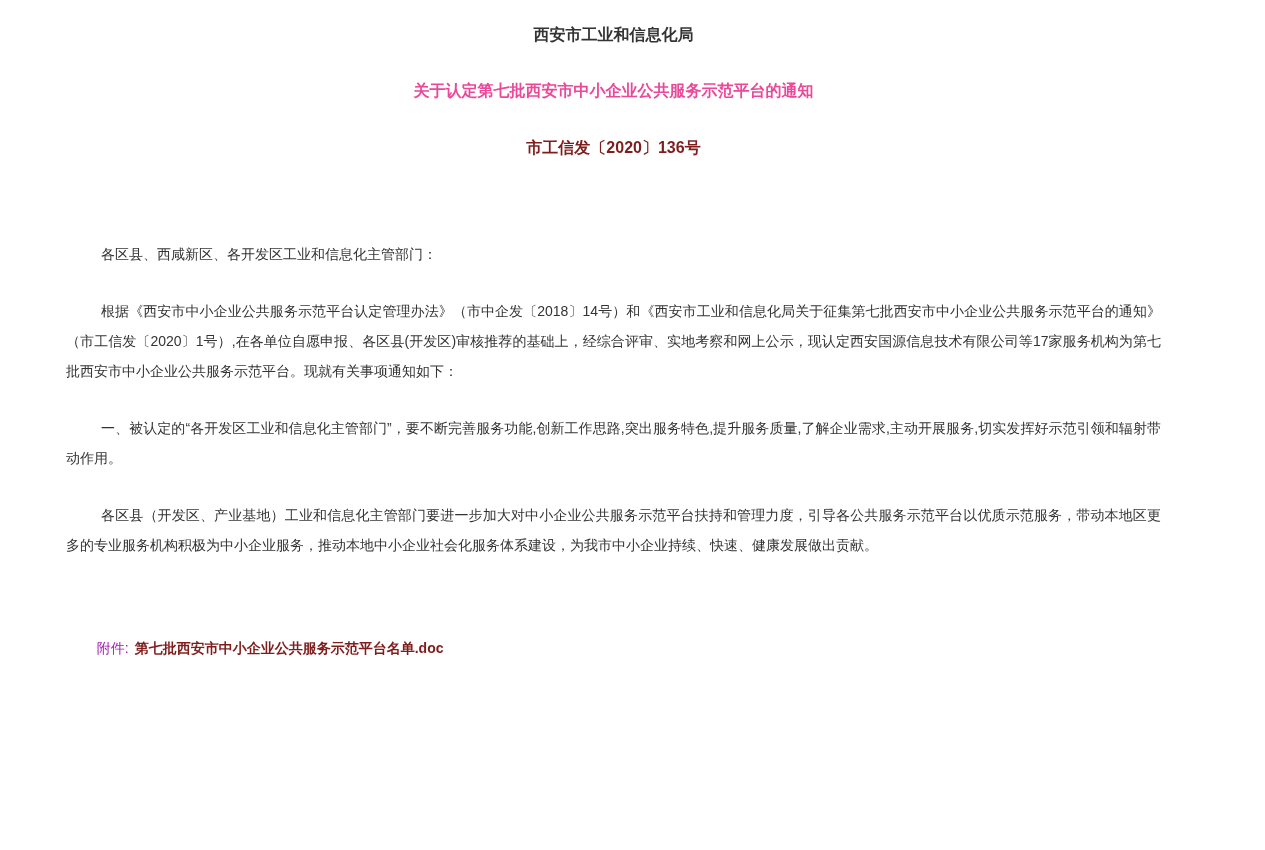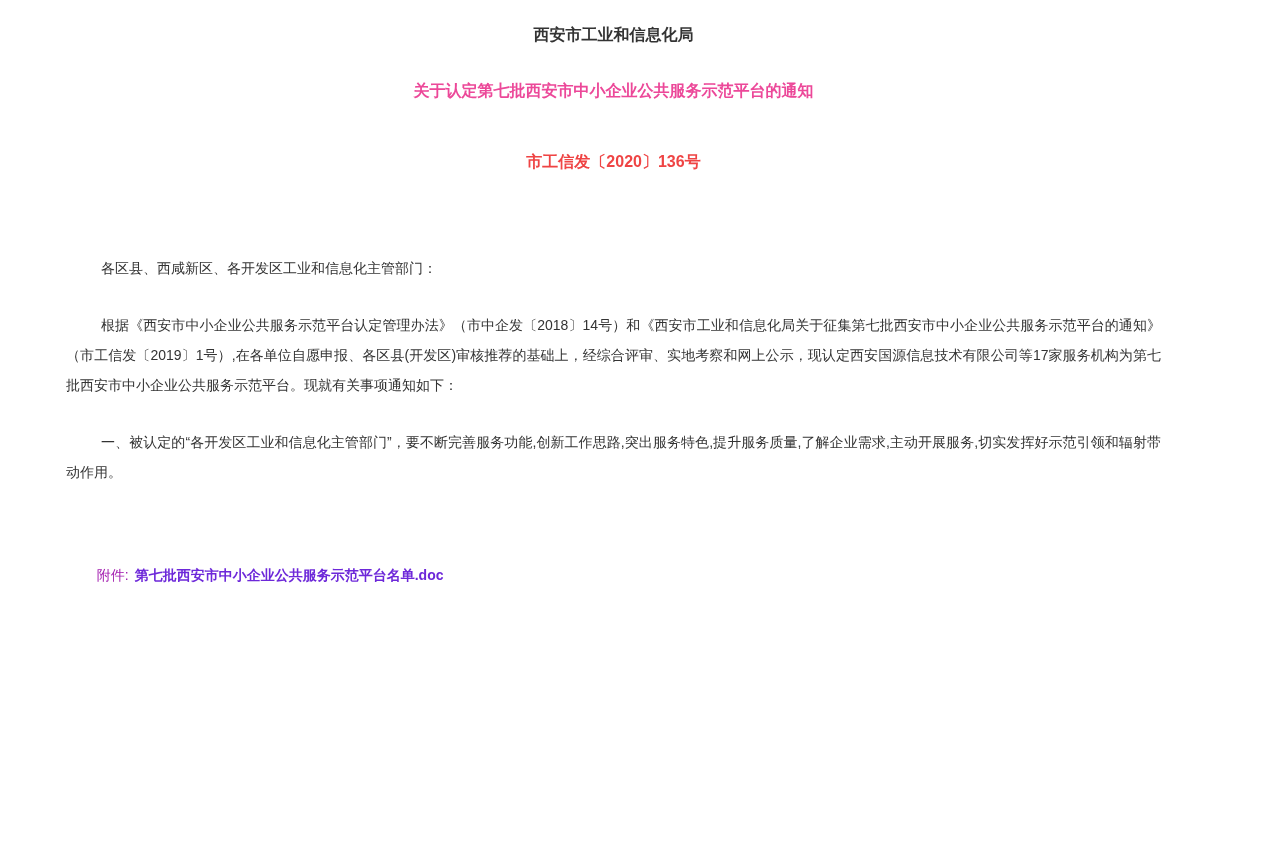--- a/index.html
+++ b/index.html
@@ -27,63 +27,64 @@
     font-size: 16px;
     font-weight: bold;
     line-height: 30px;
     margin-top: 26px;
     color: #ec4899;
   }
   .doc-number {
     font-size: 16px;
     font-weight: bold;
     line-height: 30px;
-    margin-top: 41px;
-    color: #ef4444;
+    margin-top: 27px;
+    color: #7f1d1d;
   }
   .doc-body { margin-top: 76px; }
   .para {
     font-size: 14px;
     line-height: 30px;
     text-indent: 2.5em;
     margin-bottom: 27px;
     color: #333333;
     text-align: justify;
   }
   .attachment-line {
     margin-top: 73px;
     margin-bottom: 0;
     text-indent: 2.2em;
   }
   .attachment-label { color: #a21caf; }
   .attachment-link {
-    color: #6d28d9;
+    color: #7f1d1d;
     font-weight: bold;
     text-decoration: none;
     margin-left: 6px;
     cursor: pointer;
   }
 </style>
 </head>
 <body>
 
 <div class="doc">
   <header class="doc-header">
     <div class="org-title">西安市工业和信息化局</div>
     <div class="doc-title">关于认定第七批西安市中小企业公共服务示范平台的通知</div>
     <div class="doc-number">市工信发〔2020〕136号</div>
   </header>
 
   <main class="doc-body">
     <p class="para">各区县、西咸新区、各开发区工业和信息化主管部门：</p>
 
-    <p class="para">根据《西安市中小企业公共服务示范平台认定管理办法》（市中企发〔2018〕14号）和《西安市工业和信息化局关于征集第七批西安市中小企业公共服务示范平台的通知》（市工信发〔2019〕1号）,在各单位自愿申报、各区县(开发区)审核推荐的基础上，经综合评审、实地考察和网上公示，现认定西安国源信息技术有限公司等17家服务机构为第七批西安市中小企业公共服务示范平台。现就有关事项通知如下：</p>
+    <p class="para">根据《西安市中小企业公共服务示范平台认定管理办法》（市中企发〔2018〕14号）和《西安市工业和信息化局关于征集第七批西安市中小企业公共服务示范平台的通知》（市工信发〔2020〕1号）,在各单位自愿申报、各区县(开发区)审核推荐的基础上，经综合评审、实地考察和网上公示，现认定西安国源信息技术有限公司等17家服务机构为第七批西安市中小企业公共服务示范平台。现就有关事项通知如下：</p>
 
     <p class="para">一、被认定的“各开发区工业和信息化主管部门”，要不断完善服务功能,创新工作思路,突出服务特色,提升服务质量,了解企业需求,主动开展服务,切实发挥好示范引领和辐射带动作用。</p>
 
 
 
+    <p class="para">各区县（开发区、产业基地）工业和信息化主管部门要进一步加大对中小企业公共服务示范平台扶持和管理力度，引导各公共服务示范平台以优质示范服务，带动本地区更多的专业服务机构积极为中小企业服务，推动本地中小企业社会化服务体系建设，为我市中小企业持续、快速、健康发展做出贡献。</p>
 
     <p class="para attachment-line">
       <span class="attachment-label">附件:</span><a class="attachment-link" href="#">第七批西安市中小企业公共服务示范平台名单.doc</a>
     </p>
   </main>
 </div>
 
 </body></html>

